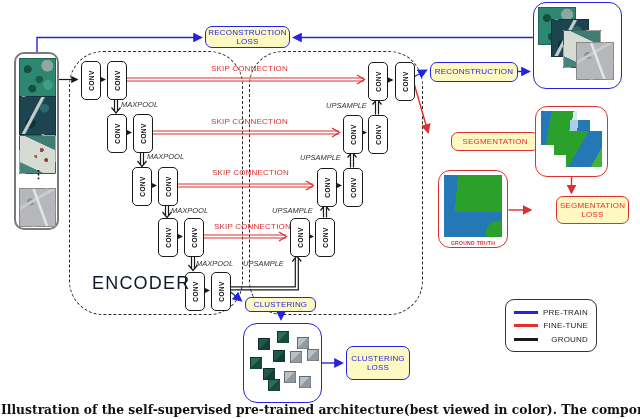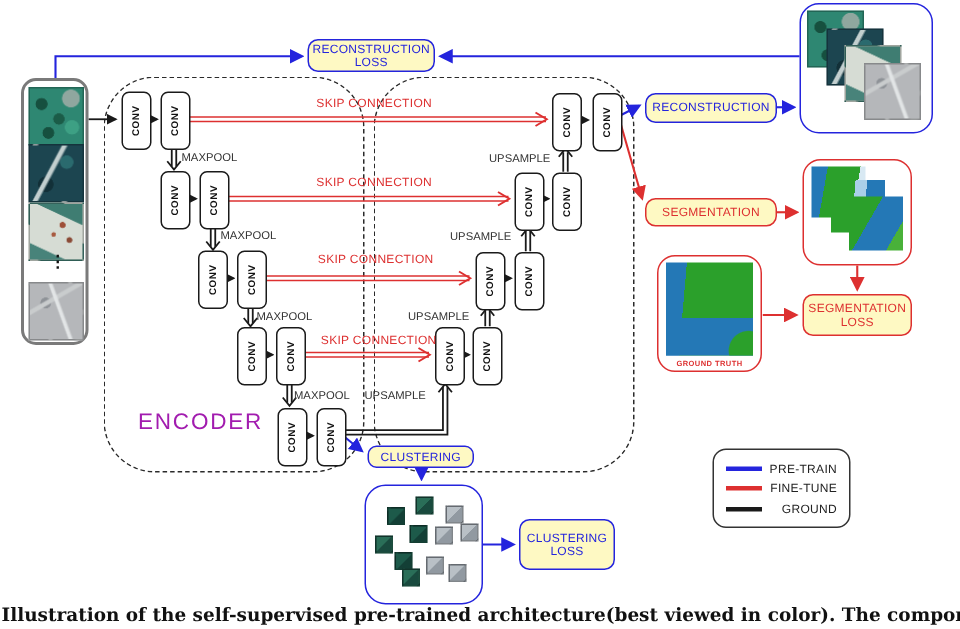--- a/index.html
+++ b/index.html
@@ -7,30 +7,30 @@
   #stage{position:relative;width:640px;height:419px;background:#fff;overflow:hidden;
          font-family:"Liberation Sans",sans-serif;}
 
   .dashed-region{position:absolute;border:1.5px dashed #2a2a2a;border-radius:34px;z-index:1;background:transparent;}
   #connectors{position:absolute;left:0;top:0;z-index:2;}
 
   .conv{position:absolute;width:18px;height:37px;background:#fff;border:1.3px solid #1a1a1a;
         border-radius:5px;z-index:3;display:flex;align-items:center;justify-content:center;}
   .conv>span{transform:rotate(-90deg);font-size:6.5px;font-weight:bold;letter-spacing:.4px;color:#111;white-space:nowrap;}
 
-  .lab{position:absolute;font-size:7.5px;color:#333;z-index:3;white-space:nowrap;}
+  .lab{position:absolute;font-size:7.5px;color:#333;z-index:3;white-space:nowrap;font-style:italic;}
   .skiplab{position:absolute;font-size:8px;font-weight:normal;color:var(--red);z-index:4;
            width:86px;text-align:right;letter-spacing:.2px;white-space:nowrap;}
 
   .bbox{position:absolute;background:#fef9c3;border:1.5px solid var(--blue);color:var(--blue);
         border-radius:7px;display:flex;flex-direction:column;justify-content:center;align-items:center;
         text-align:center;z-index:3;font-size:8px;line-height:9.5px;letter-spacing:.2px;box-sizing:border-box;}
-  .bbox.red{border-color:var(--red);color:var(--red);}
-
-  .region-label{position:absolute;font-size:15px;letter-spacing:1.2px;color:#a21caf;z-index:3;white-space:nowrap;}
+  .bbox.red{border-color:var(--red);color:var(--red);margin-left:21px;}
+
+  .region-label{position:absolute;font-size:18px;letter-spacing:1.2px;color:#0f172a;z-index:3;white-space:nowrap;}
 
   .frame{position:absolute;background:#fff;z-index:3;box-sizing:border-box;}
   .frame.gray{border:2px solid #7a7a7a;border-radius:10px;}
   .frame.blue{border:1.6px solid var(--blue);border-radius:13px;}
   .frame.red{border:1.6px solid var(--red);border-radius:12px;}
 
   .thumb{position:absolute;z-index:4;border:.5px solid rgba(0,0,0,.25);}
   .ellipsis{position:absolute;z-index:4;font-size:11px;font-weight:bold;color:#111;}
 
   .sat1{background-color:#2e8772;background-image:
@@ -63,21 +63,21 @@
     linear-gradient(95deg,#2478b6 0 22%,#2ba02b 22% 100%);}
 
   .gt-label{position:absolute;z-index:4;font-size:5px;color:var(--red);letter-spacing:.3px;
             width:70px;text-align:center;font-weight:bold;}
 
   .ct{position:absolute;width:10px;height:10px;z-index:4;border:.5px solid rgba(0,0,0,.3);}
   .ct-dark{background:linear-gradient(135deg,#1d5a4a 0 55%,#133f36 55%);}
   .ct-dark2{background:linear-gradient(135deg,#2a6e58 0 50%,#194a3e 50%);}
   .ct-light{background:linear-gradient(135deg,#b9c0c6 0 50%,#9199a1 50%);}
 
-  .legend{position:absolute;left:475px;top:299px;width:92px;height:53px;border:1.5px solid #333;
+  .legend{position:absolute;left:505px;top:299px;width:92px;height:53px;border:1.5px solid #333;
           border-radius:9px;background:#fff;z-index:3;display:flex;flex-direction:column;
           justify-content:space-evenly;padding:3px 8px;box-sizing:border-box;}
   .legend-row{display:flex;align-items:center;justify-content:space-between;}
   .legend-swatch{width:24px;height:3px;}
   .legend-label{font-size:8px;color:#222;letter-spacing:.2px;}
 
   .caption{position:absolute;left:1px;top:402px;width:639px;font-family:"DejaVu Serif",serif;
            font-weight:bold;font-size:12.3px;color:#111;white-space:nowrap;z-index:5;overflow:hidden;}
 </style>
 </head>

